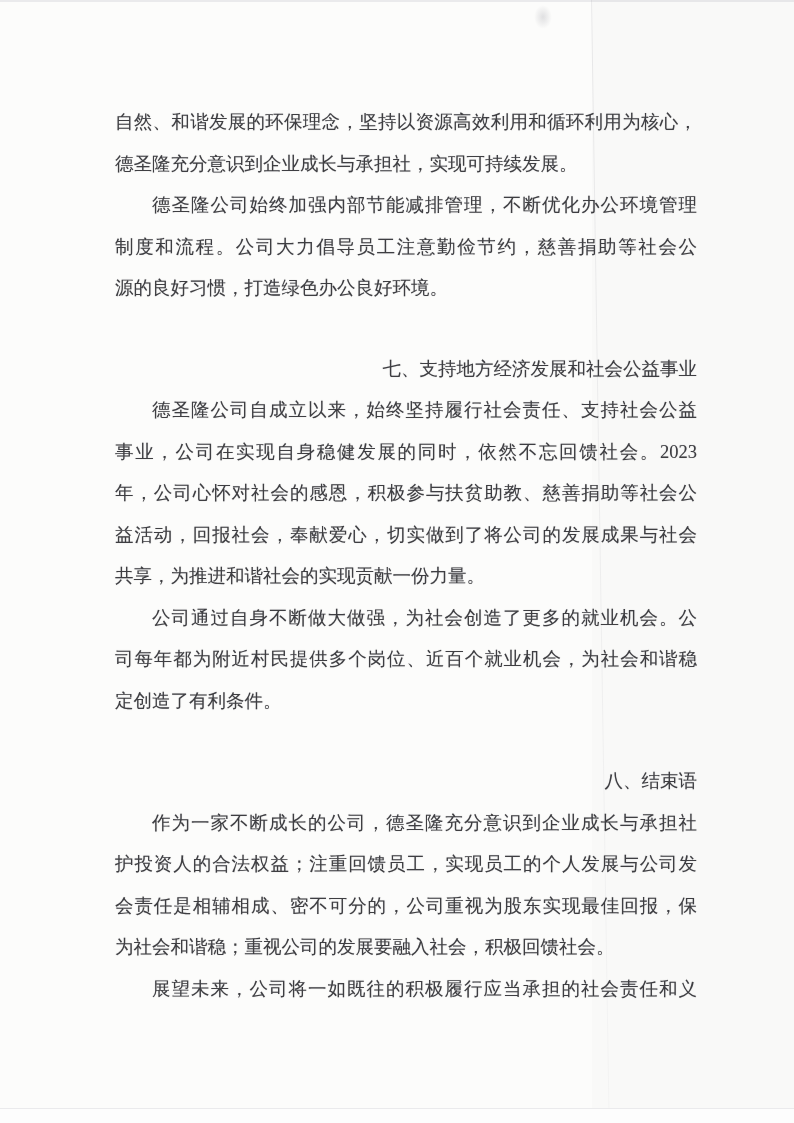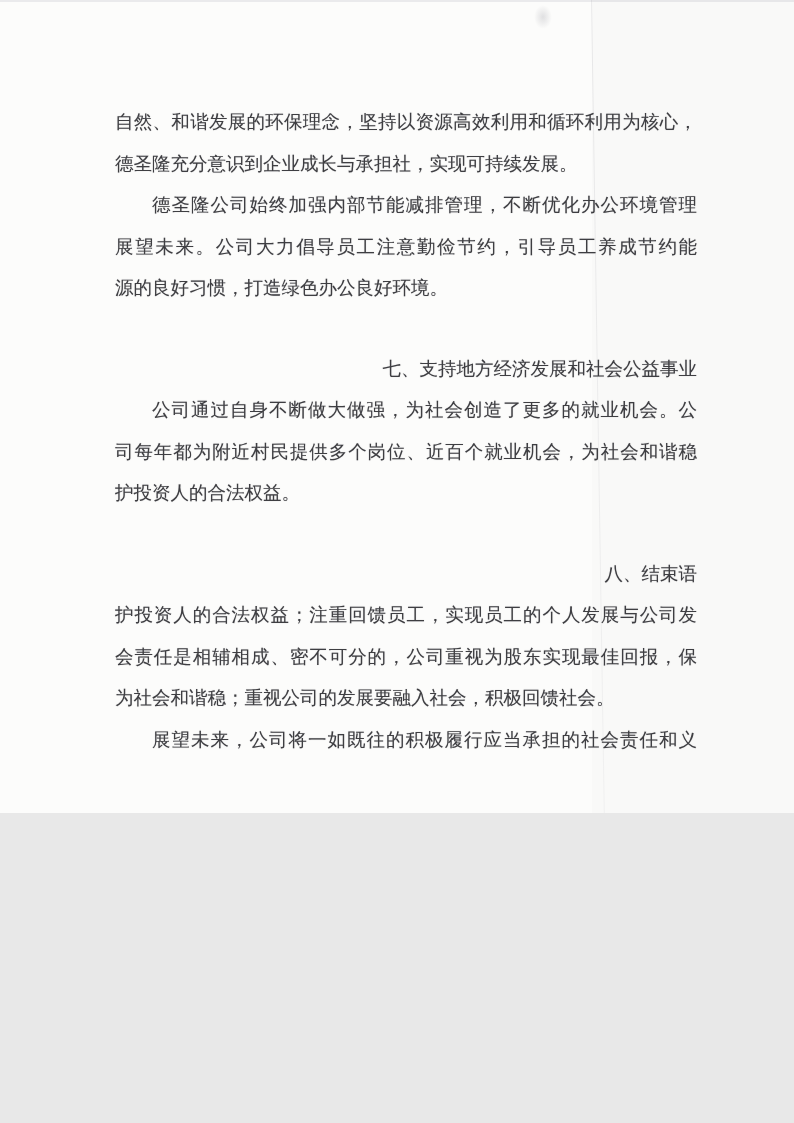--- a/index.html
+++ b/index.html
@@ -3,21 +3,21 @@
 <meta charset="utf-8">
 <style>
   html, body {
     margin: 0;
     padding: 0;
     background: #e8e8e8;
   }
   .page {
     position: relative;
     width: 794px;
-    height: 813px;
+    height: 1123px;
     margin: 0 auto;
     background: #fcfcfb;
     overflow: hidden;
     font-family: "Liberation Serif", "DejaVu Serif", serif;
   }
   
   .artifact { position: absolute; pointer-events: none; }
   .top-edge {
     left: 0; top: 0; width: 100%; height: 2px;
     background: rgba(175,175,180,0.22);
@@ -77,31 +77,39 @@
   <div class="artifact smudge"></div>
   <div class="artifact bottom-strip"></div>
 
   <div class="content" style="color: rgb(62, 62, 66);">
       <div class="paragraph">
         <div class="line">自然、和谐发展的环保理念，坚持以资源高效利用和循环利用为核心，</div>
         <div class="line last">德圣隆充分意识到企业成长与承担社，实现可持续发展。</div>
       </div>
       <div class="paragraph">
         <div class="line indent">德圣隆公司始终加强内部节能减排管理，不断优化办公环境管理</div>
-        <div class="line">展望未来。公司大力倡导员工注意勤俭节约，引导员工养成节约能</div>
+        <div class="line">制度和流程。公司大力倡导员工注意勤俭节约，慈善捐助等社会公</div>
         <div class="line last">源的良好习惯，打造绿色办公良好环境。</div>
       </div>
       <div class="heading">七、支持地方经济发展和社会公益事业</div>
       <div class="paragraph">
+        <div class="line indent">德圣隆公司自成立以来，始终坚持履行社会责任、支持社会公益</div>
+        <div class="line">事业，公司在实现自身稳健发展的同时，依然不忘回馈社会。2023</div>
+        <div class="line">年，公司心怀对社会的感恩，积极参与扶贫助教、慈善捐助等社会公</div>
+        <div class="line">益活动，回报社会，奉献爱心，切实做到了将公司的发展成果与社会</div>
+        <div class="line last">共享，为推进和谐社会的实现贡献一份力量。</div>
+      </div>
+      <div class="paragraph">
         <div class="line indent">公司通过自身不断做大做强，为社会创造了更多的就业机会。公</div>
         <div class="line">司每年都为附近村民提供多个岗位、近百个就业机会，为社会和谐稳</div>
-        <div class="line last">护投资人的合法权益。</div>
+        <div class="line last">定创造了有利条件。</div>
       </div>
       <div class="heading">八、结束语</div>
       <div class="paragraph">
+        <div class="line indent">作为一家不断成长的公司，德圣隆充分意识到企业成长与承担社</div>
         <div class="line">护投资人的合法权益；注重回馈员工，实现员工的个人发展与公司发</div>
         <div class="line">会责任是相辅相成、密不可分的，公司重视为股东实现最佳回报，保</div>
         <div class="line last">为社会和谐稳；重视公司的发展要融入社会，积极回馈社会。</div>
       </div>
       <div class="paragraph">
         <div class="line indent">展望未来，公司将一如既往的积极履行应当承担的社会责任和义</div>
       </div>
     </div>
 </div>
 

